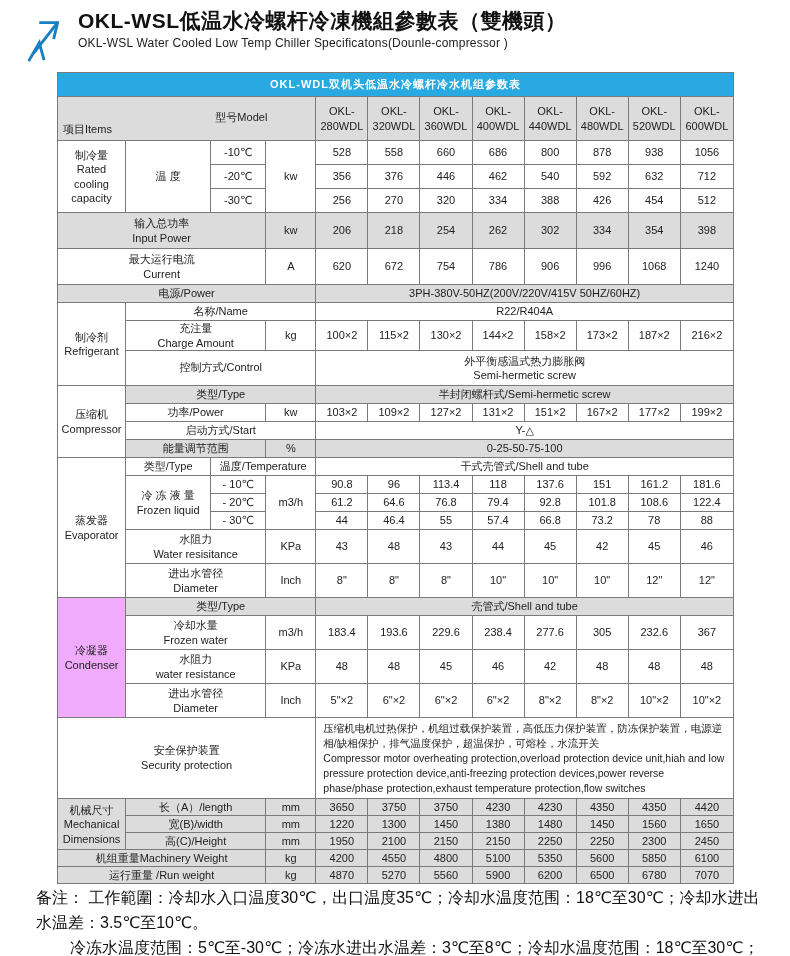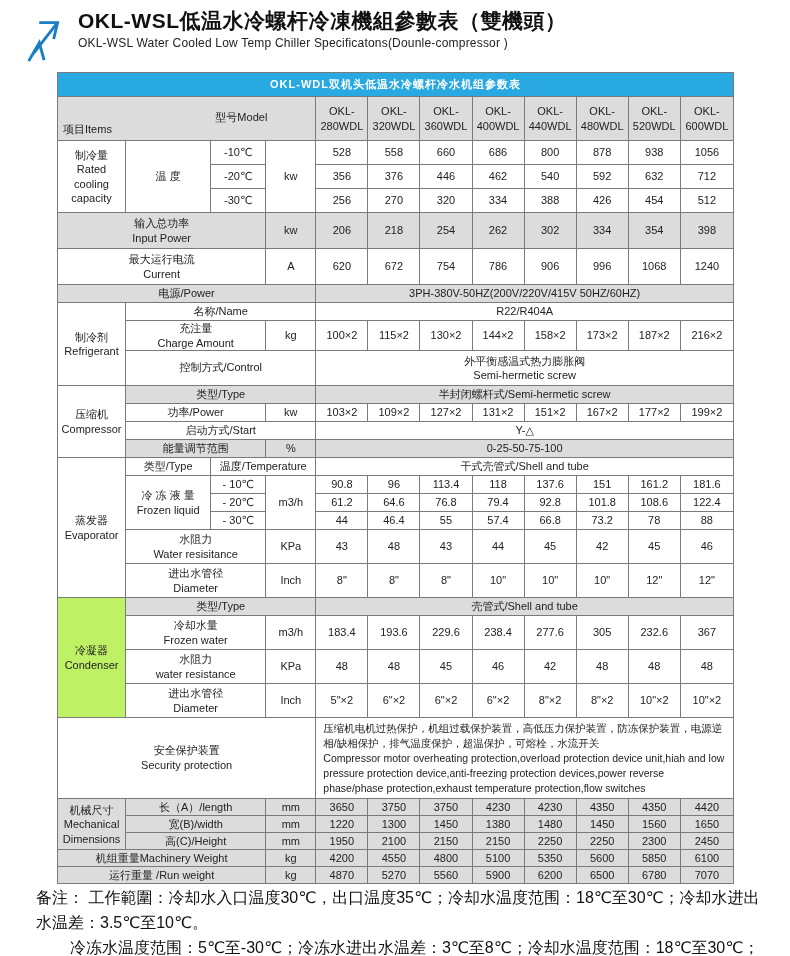--- a/index.html
+++ b/index.html
@@ -333,21 +333,21 @@
             <td class="val">8"</td>
             <td class="val">8"</td>
             <td class="val">10"</td>
             <td class="val">10"</td>
             <td class="val">10"</td>
             <td class="val">12"</td>
             <td class="val">12"</td>
           </tr>
 
       <tr class="h18 gray">
-        <td rowspan="4" class="lbl2" style="background:#bef264">
+        <td rowspan="4" class="lbl2" style="background:#f0abfc">
           <div>冷凝器</div>
           <div>Condenser</div>
         </td>
         <td colspan="3">类型/Type</td>
         <td colspan="8">壳管式/Shell and tube</td>
       </tr>
       <tr class="h34">
         <td colspan="2" class="lbl2">
           <div>冷却水量</div>
           <div>Frozen water</div>

